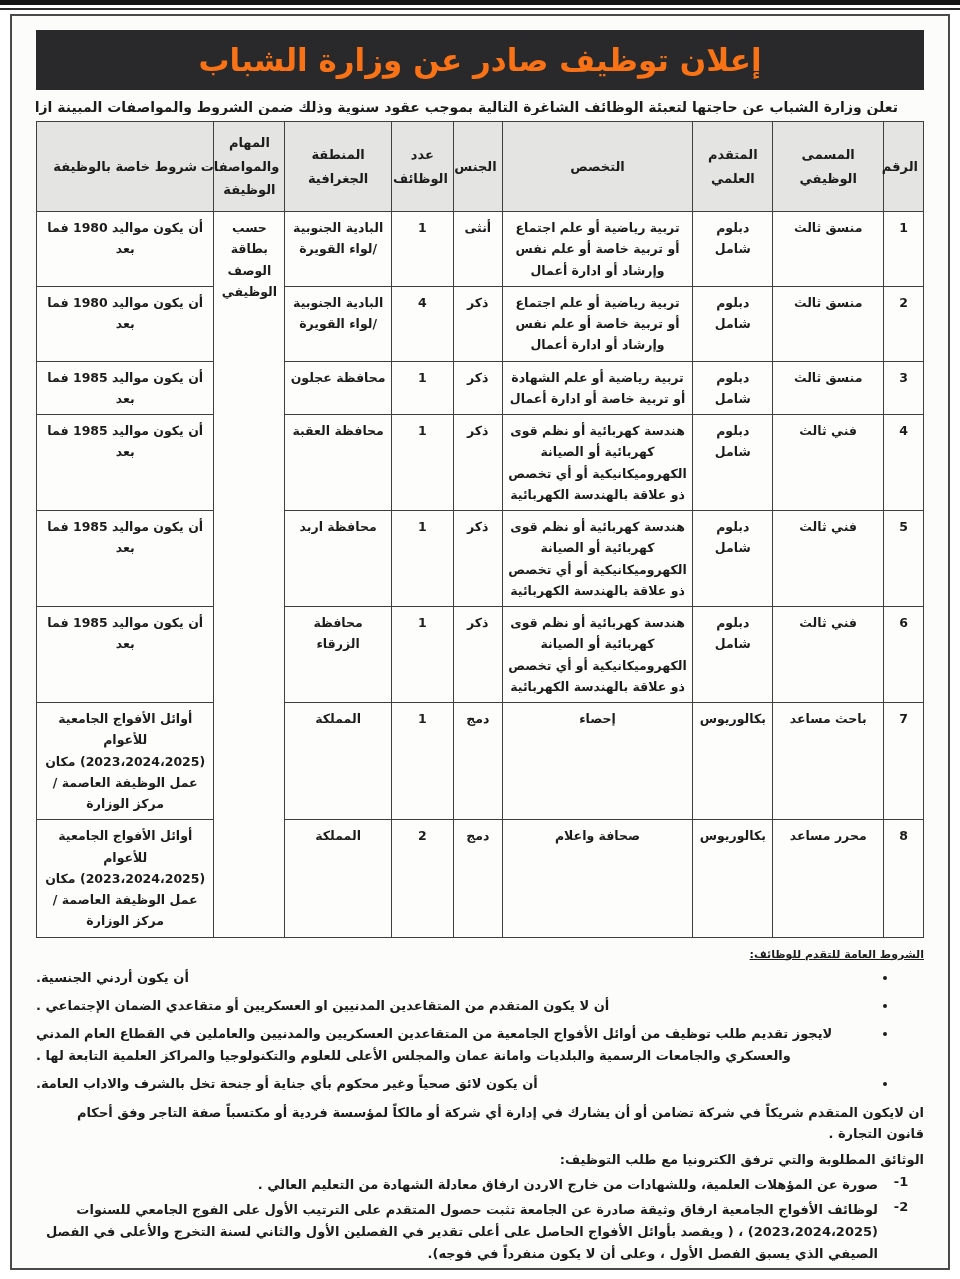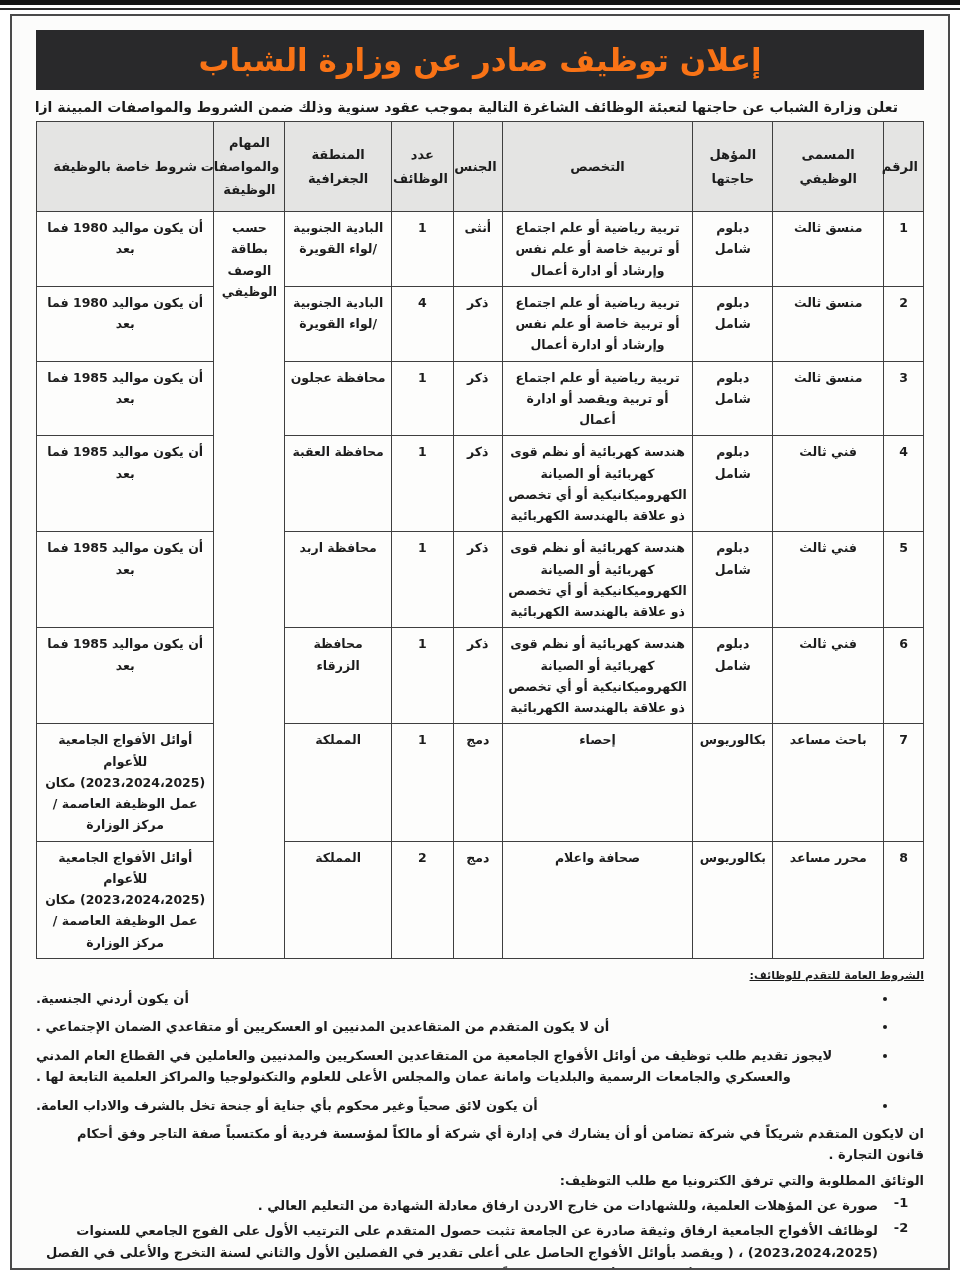--- a/index.html
+++ b/index.html
@@ -116,21 +116,21 @@
       <col style="width:5.5%">
         <col style="width:7%">
         <col style="width:12%">
         <col style="width:8%">
         <col style="width:20%">
     </colgroup>
     <thead>
       <tr>
         <th>الرقم</th>
         <th>المسمى الوظيفي</th>
-        <th>المؤهل حاجتها</th>
+        <th>المتقدم العلمي</th>
         <th>التخصص</th>
         <th>الجنس</th>
         <th>عدد الوظائف</th>
         <th>المنطقة الجغرافية</th>
         <th>المهام والمواصفات الوظيفة</th>
         <th>شروط خاصة  بالوظيفة</th>
       </tr>
     </thead>
     <tbody>
       <tr class="r0">
@@ -151,21 +151,21 @@
         <td>تربية رياضية أو علم اجتماع أو تربية خاصة أو علم نفس وإرشاد أو ادارة أعمال</td>
         <td>ذكر</td>
         <td>4</td>
         <td>البادية الجنوبية /لواء القويرة</td>
         <td>أن يكون مواليد 1980 فما بعد</td>
       </tr>
       <tr class="r2">
         <td>3</td>
         <td>منسق ثالث</td>
         <td>دبلوم شامل</td>
-        <td>تربية رياضية أو علم اجتماع أو تربية ويقصد أو ادارة أعمال</td>
+        <td>تربية رياضية أو علم الشهادة أو تربية خاصة أو ادارة أعمال</td>
         <td>ذكر</td>
         <td>1</td>
         <td>محافظة عجلون</td>
         <td>أن يكون مواليد 1985 فما بعد</td>
       </tr>
       <tr class="r3">
         <td>4</td>
         <td>فني ثالث</td>
         <td>دبلوم شامل</td>
         <td>هندسة كهربائية أو نظم قوى كهربائية أو الصيانة الكهروميكانيكية أو أي تخصص ذو علاقة بالهندسة الكهربائية</td>

